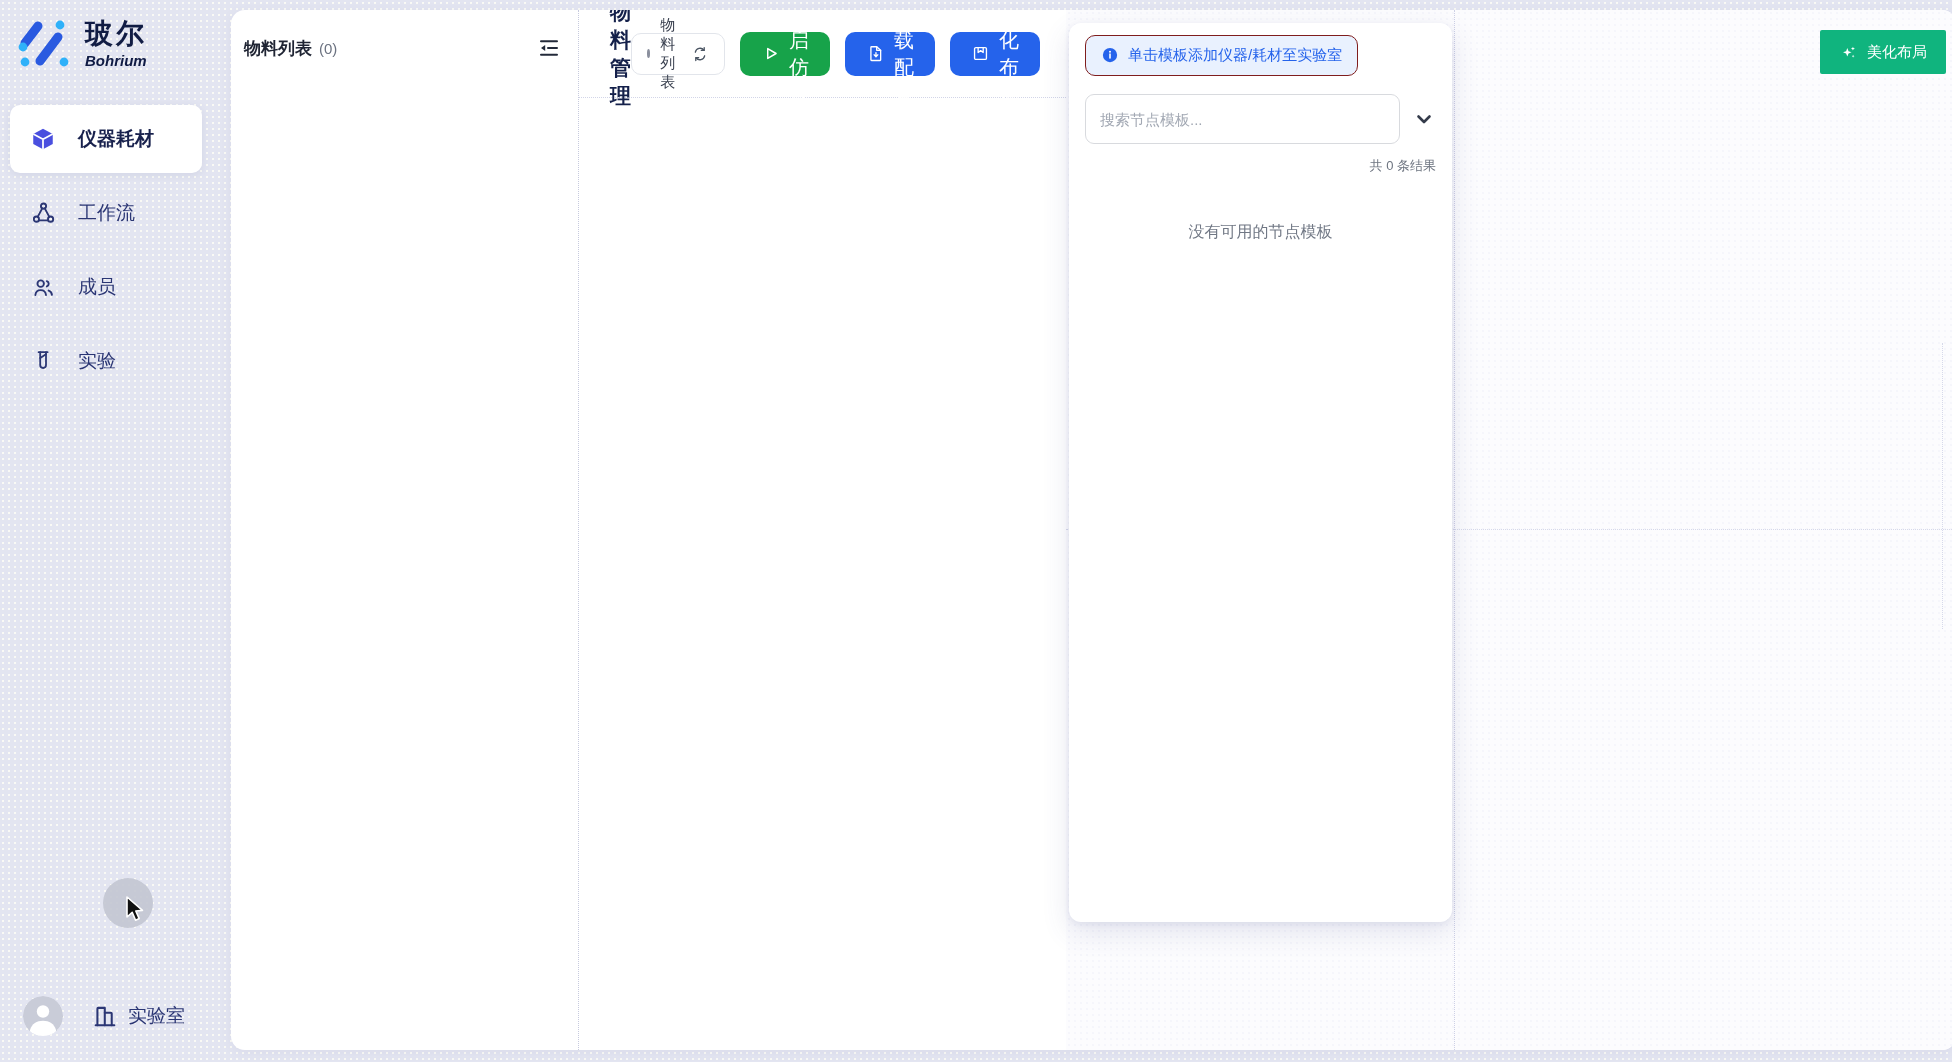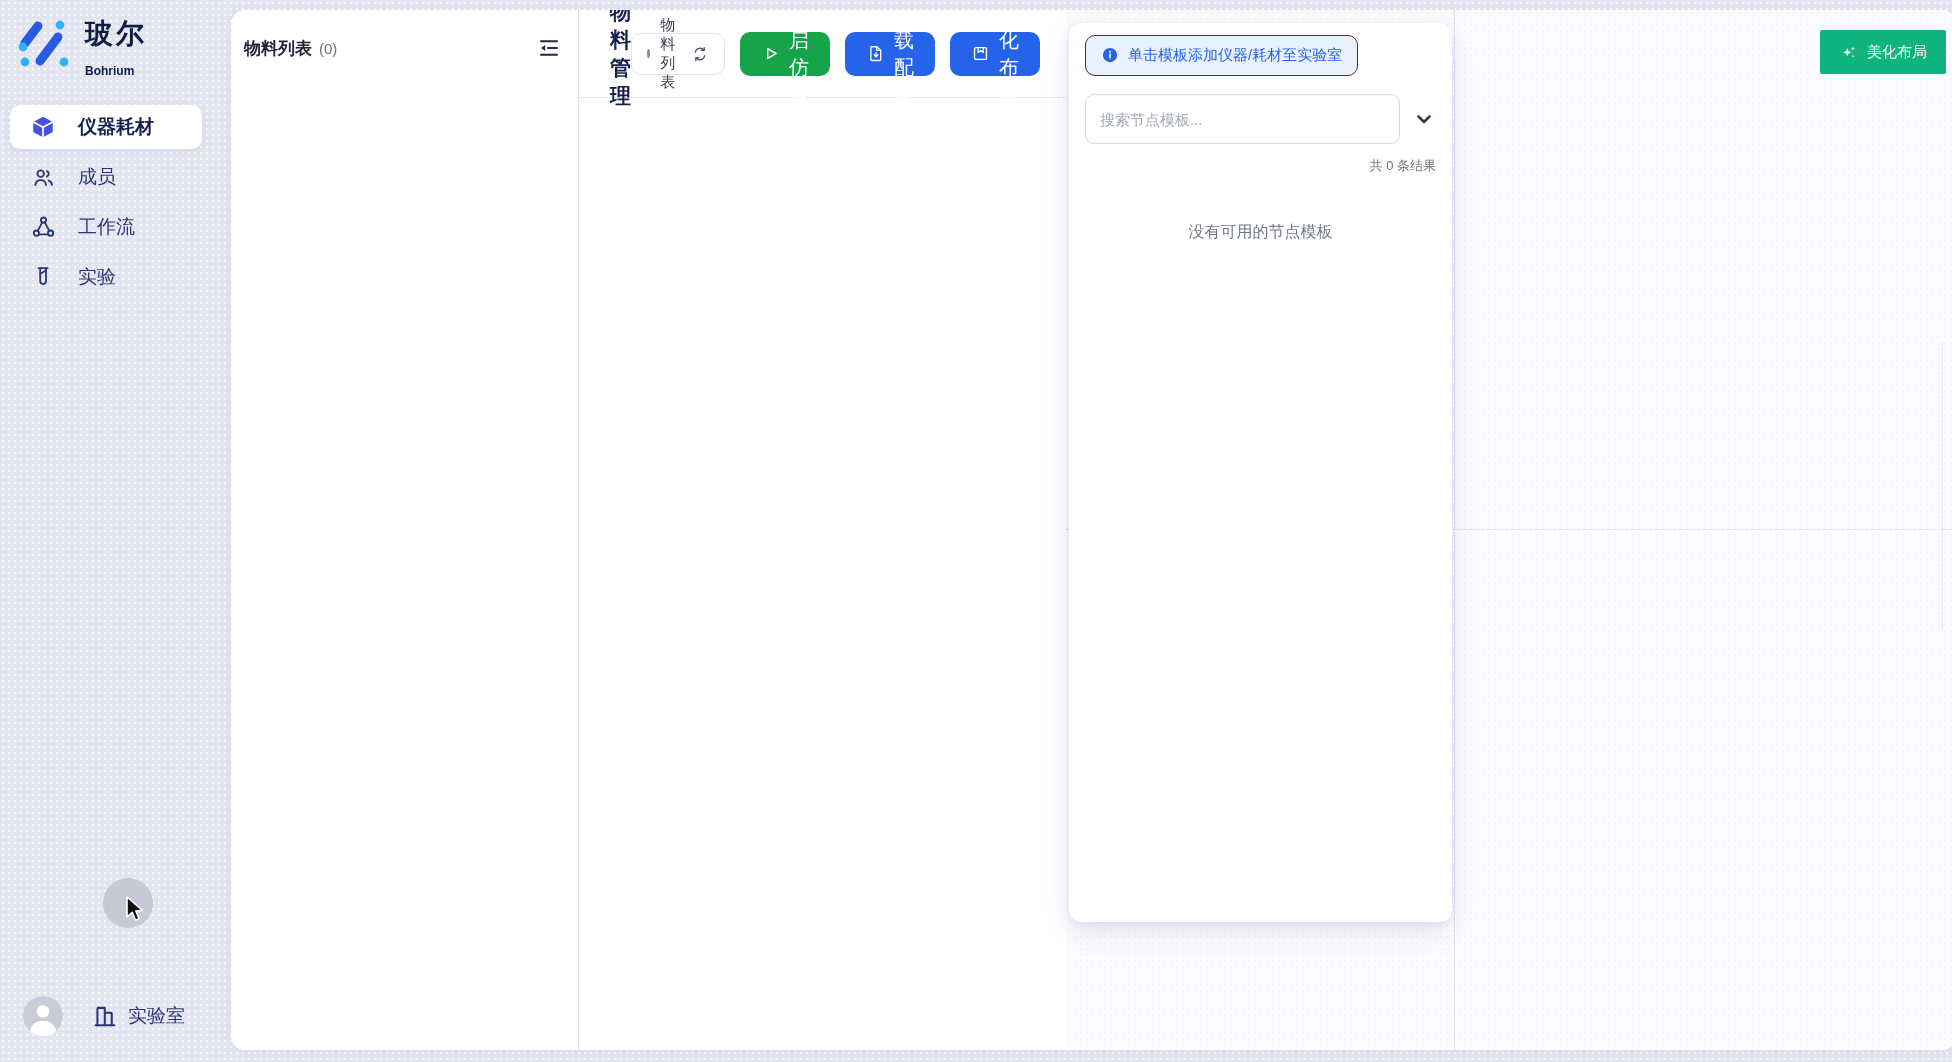--- a/index.html
+++ b/index.html
@@ -6,23 +6,23 @@
   body{font-family:"Liberation Sans","DejaVu Sans",sans-serif;}
   .app{position:relative;width:1952px;height:1062px;overflow:hidden;
        background-color:#e3e5f1;
        background-image:radial-gradient(circle,rgba(253,253,246,.85) 1px,rgba(253,253,246,0) 1.4px);
        background-size:6px 6px;}
 
   
   .sidebar{position:absolute;left:0;top:0;width:215px;height:100%;}
   .logo{position:absolute;left:18px;top:17px;display:flex;align-items:flex-start;gap:15px;}
   .logo-text .zh{display:block;font-size:28px;font-weight:700;color:#111c44;letter-spacing:3px;line-height:1.1;margin-top:2px;}
-  .logo-text .en{display:block;font-size:12px;font-weight:700;color:#111c44;margin-top:14px;}
+  .logo-text .en{display:block;font-size:15px;font-weight:700;color:#111c44;margin-top:2px;font-style:italic;}
   .nav{position:absolute;left:10px;top:105px;width:192px;}
-  .nav-item{height:44px;margin-bottom:6px;display:flex;align-items:center;padding:0 0 0 20px;gap:22px;
+  .nav-item{height:68px;margin-bottom:6px;display:flex;align-items:center;padding:0 0 0 20px;gap:22px;
             color:#2b3674;font-size:19px;font-weight:500;border-radius:10px;cursor:pointer;}
   .nav-item .ico{width:26px;height:26px;display:flex;align-items:center;justify-content:center;color:#2b3674;}
   .nav-item.active{background:#fff;color:#18214d;font-weight:700;box-shadow:0 2px 8px rgba(80,90,150,.12);}
   .sidebar-footer{position:absolute;left:23px;bottom:26px;display:flex;align-items:center;}
   .avatar{width:40px;height:40px;border-radius:50%;overflow:hidden;flex:0 0 40px;}
   .lab-entry{display:flex;align-items:center;gap:10px;margin-left:29px;color:#2b3674;font-size:19px;font-weight:500;cursor:pointer;}
   .lab-entry .ico{width:26px;height:26px;color:#2b3674;}
 
   
   .cursor-halo{position:absolute;left:103px;top:878px;width:50px;height:50px;border-radius:50%;
@@ -115,38 +115,38 @@
           <svg width="26" height="26" viewBox="0 0 24 24">
             <path d="M12 2.6 21 7.4v9.2L12 21.4 3 16.6V7.4z" fill="#4a4fdf"></path>
             <path d="M3 7.4l9 4.8 9-4.8M12 12.2v9.2" fill="none" stroke="#fff" stroke-width="1.6" stroke-linejoin="round"></path>
           </svg>
         </span>
         <span>仪器耗材</span>
       </div>
       <div class="nav-item">
         <span class="ico">
           <svg width="25" height="25" viewBox="0 0 24 24" fill="none" stroke="currentColor" stroke-width="1.8" stroke-linecap="round">
+            <circle cx="12" cy="4.9" r="2.5"></circle>
+            <circle cx="5.2" cy="17.4" r="2.5"></circle>
+            <circle cx="18.8" cy="17.4" r="2.5"></circle>
+            <path d="M10.8 7.1 6.4 15.2M13.2 7.1l4.4 8.1M7.8 18.6h8.4"></path>
+          </svg>
+        </span>
+        <span>工作流</span>
+      </div>
+      <div class="nav-item">
+        <span class="ico">
+          <svg width="25" height="25" viewBox="0 0 24 24" fill="none" stroke="currentColor" stroke-width="1.8" stroke-linecap="round">
             <circle cx="9.3" cy="8.3" r="3.1"></circle>
             <path d="M4.2 19.2c.3-3 2.3-4.7 5.1-4.7s4.8 1.7 5.1 4.7"></path>
             <path d="M15.2 5.9a2.7 2.7 0 0 1 0 5.1"></path>
             <path d="M16.9 14.9c1.9.6 3 2 3.2 4.1"></path>
           </svg>
         </span>
         <span>成员</span>
-      </div>
-      <div class="nav-item">
-        <span class="ico">
-          <svg width="25" height="25" viewBox="0 0 24 24" fill="none" stroke="currentColor" stroke-width="1.8" stroke-linecap="round">
-            <circle cx="12" cy="4.9" r="2.5"></circle>
-            <circle cx="5.2" cy="17.4" r="2.5"></circle>
-            <circle cx="18.8" cy="17.4" r="2.5"></circle>
-            <path d="M10.8 7.1 6.4 15.2M13.2 7.1l4.4 8.1M7.8 18.6h8.4"></path>
-          </svg>
-        </span>
-        <span>工作流</span>
       </div>
       <div class="nav-item">
         <span class="ico">
           <svg width="24" height="24" viewBox="0 0 24 24" fill="none" stroke="currentColor" stroke-width="1.8" stroke-linecap="round">
             <path d="M9.2 3.2v12.9a2.9 2.9 0 0 0 5.8 0V3.2"></path>
             <path d="M7.6 3.2h9"></path>
             <path d="M9.2 9.1l5.8-3.8"></path>
           </svg>
         </span>
         <span>实验</span>

